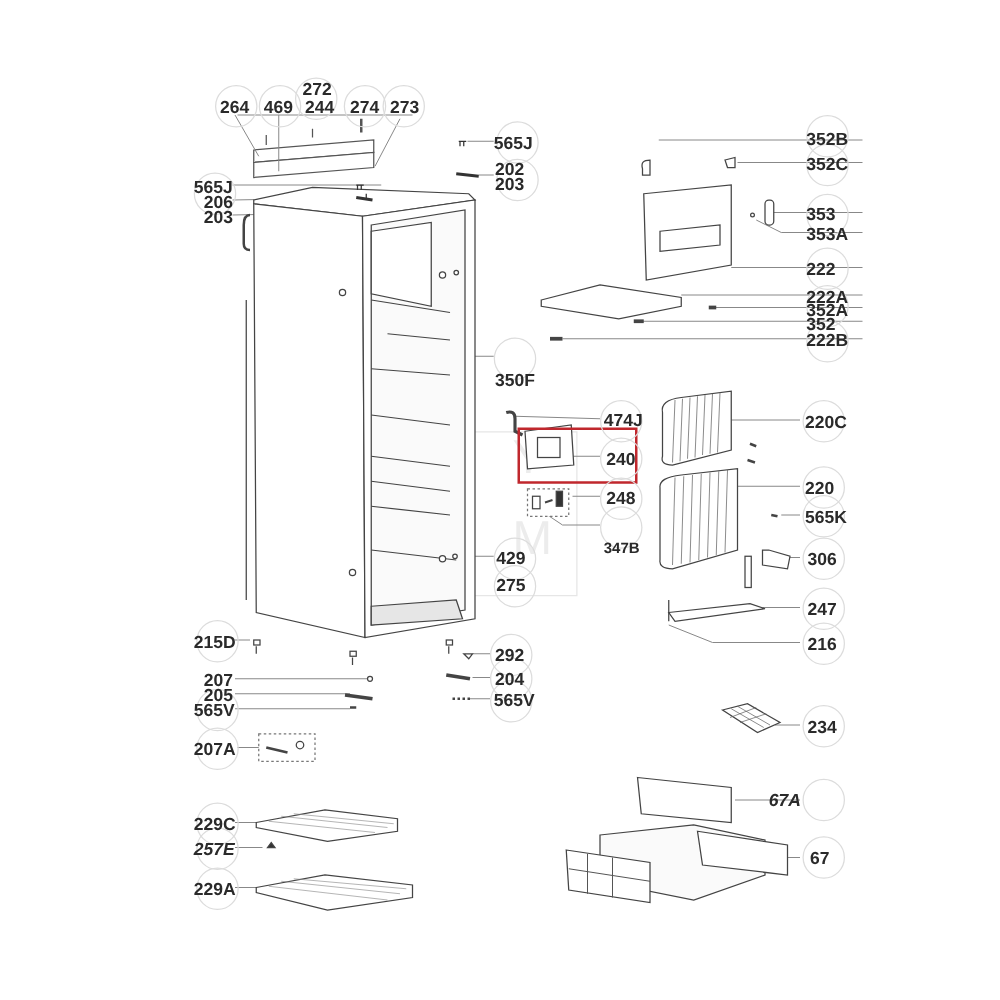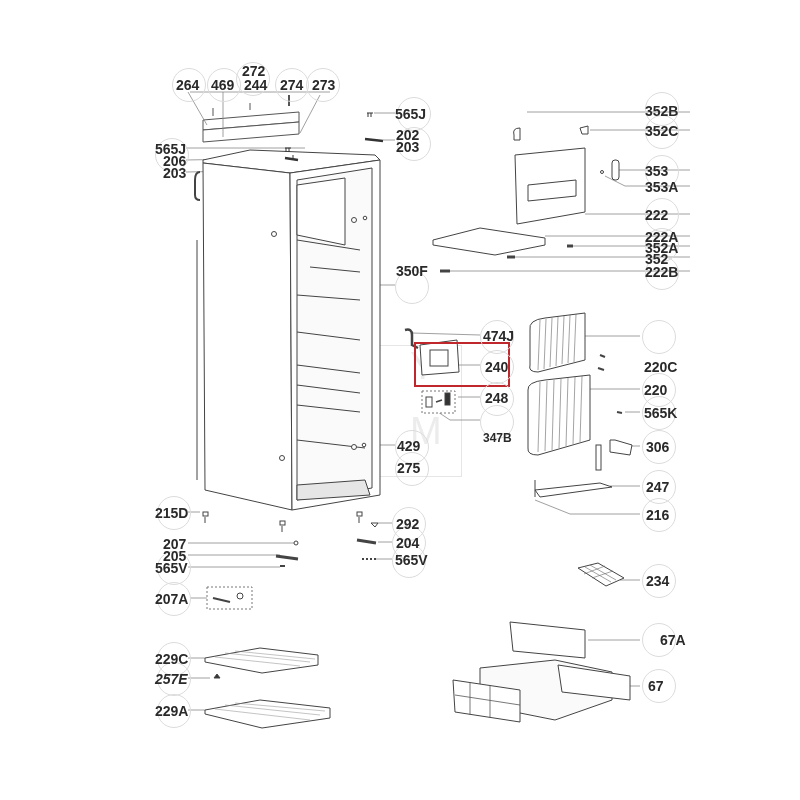--- a/index.html
+++ b/index.html
@@ -295,44 +295,44 @@
   <span class="lbl" style="left:645px;top:104px;">352B</span>
   <span class="lbl" style="left:645px;top:124px;">352C</span>
   <span class="lbl" style="left:645px;top:164px;">353</span>
   <span class="lbl" style="left:645px;top:180px;">353A</span>
   <span class="lbl" style="left:645px;top:208px;">222</span>
   <span class="lbl" style="left:645px;top:230px;">222A</span>
   <span class="lbl" style="left:645px;top:241px;">352A</span>
   <span class="lbl" style="left:645px;top:252px;">352</span>
   <span class="lbl" style="left:645px;top:265px;">222B</span>
 
-  <span class="lbl" style="left:396px;top:264px;">350F</span>
+  <span class="lbl" style="left:396px;top:297px;">350F</span>
   <span class="lbl" style="left:483px;top:329px;">474J</span>
   <span class="lbl" style="left:485px;top:360px;">240</span>
   <span class="lbl" style="left:485px;top:391px;">248</span>
   <span class="lbl sm" style="left:483px;top:415px;margin-top:16px;">347B</span>
   <span class="lbl" style="left:397px;top:439px;">429</span>
   <span class="lbl" style="left:397px;top:461px;">275</span>
 
-  <span class="lbl" style="left:644px;top:330px;margin-top:30px;">220C</span>
+  <span class="lbl" style="left:644px;top:330px;">220C</span>
   <span class="lbl" style="left:644px;top:383px;">220</span>
   <span class="lbl" style="left:644px;top:406px;">565K</span>
   <span class="lbl" style="left:646px;top:440px;">306</span>
   <span class="lbl" style="left:646px;top:480px;">247</span>
   <span class="lbl" style="left:646px;top:508px;">216</span>
 
   <span class="lbl" style="left:155px;top:506px;">215D</span>
   <span class="lbl" style="left:396px;top:517px;">292</span>
   <span class="lbl" style="left:163px;top:537px;">207</span>
   <span class="lbl" style="left:396px;top:536px;">204</span>
   <span class="lbl" style="left:163px;top:549px;">205</span>
   <span class="lbl" style="left:155px;top:561px;">565V</span>
   <span class="lbl" style="left:395px;top:553px;">565V</span>
   <span class="lbl" style="left:155px;top:592px;">207A</span>
 
   <span class="lbl" style="left:646px;top:574px;">234</span>
-  <span class="lbl" style="left:660px;top:633px;">67A</span>
+  <span class="lbl" style="left:615px;top:633px;font-style:italic;">67A</span>
   <span class="lbl" style="left:648px;top:679px;">67</span>
 
   <span class="lbl" style="left:155px;top:652px;text-align:right;">229C</span>
   <span class="lbl" style="left:155px;top:672px;font-style:italic;">257E</span>
   <span class="lbl" style="left:155px;top:704px;">229A</span>
 </div>
 
 </body></html>

